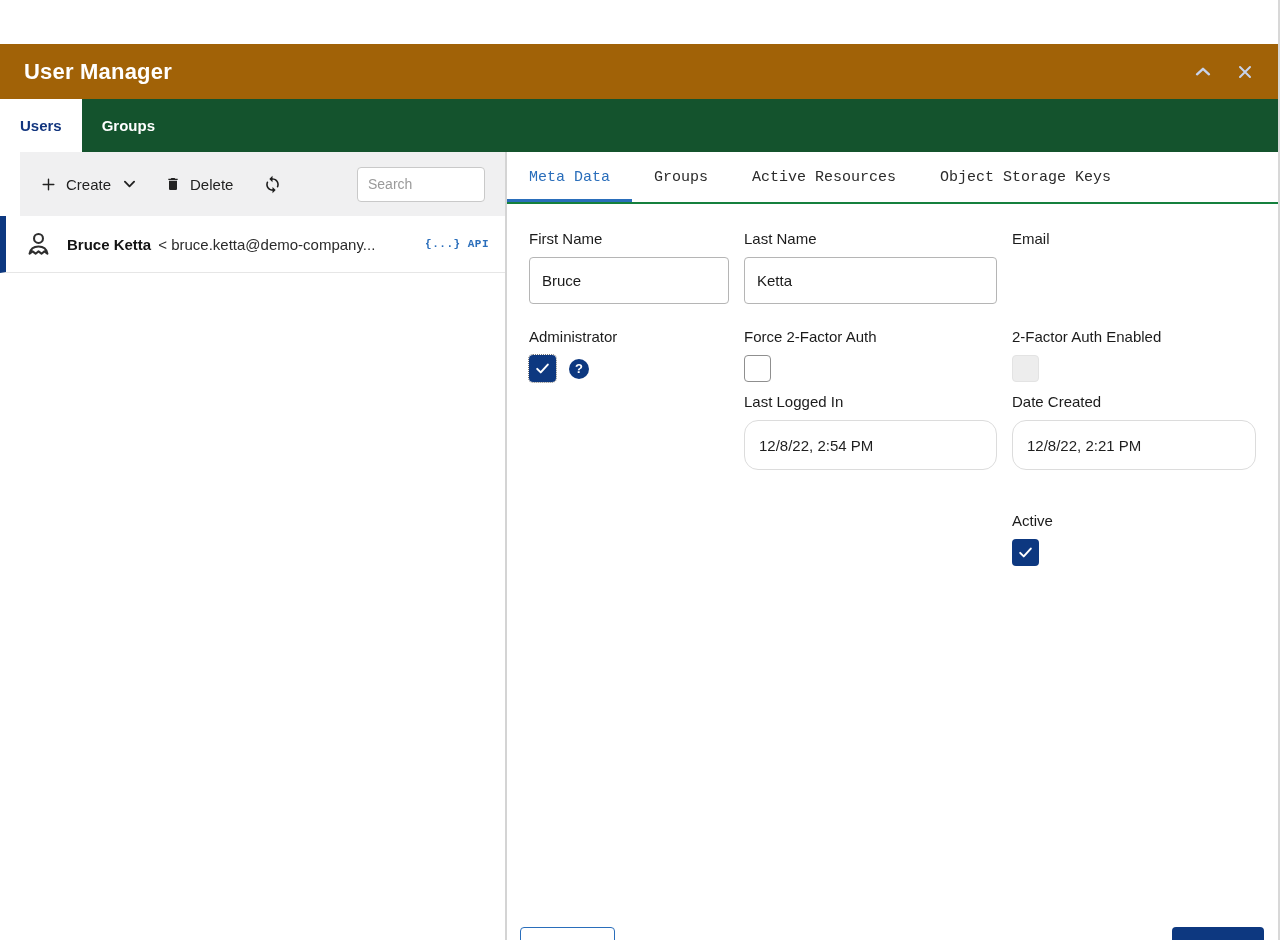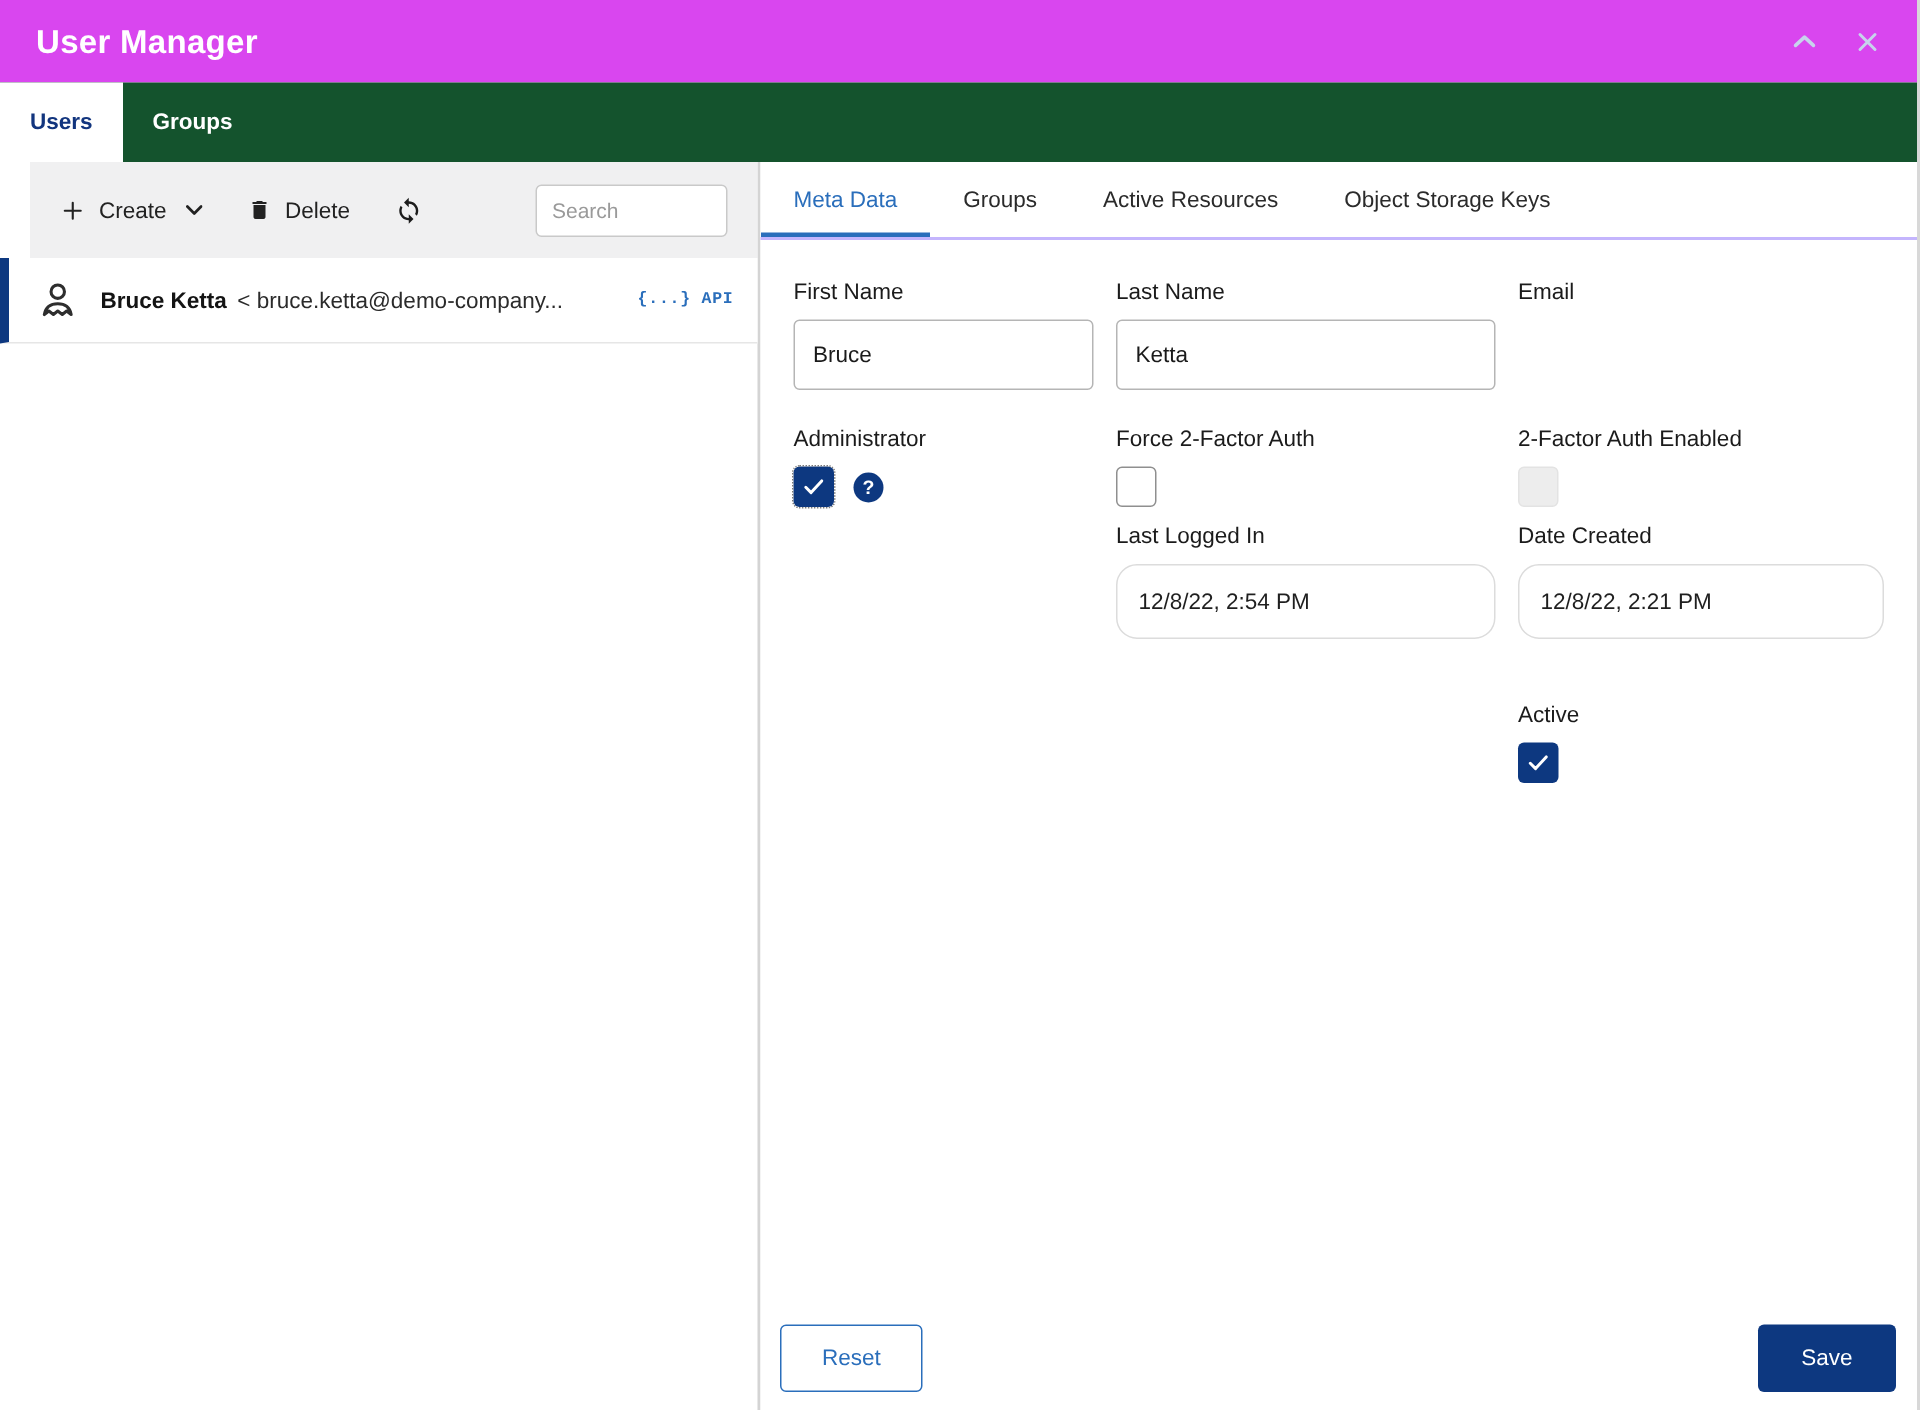--- a/index.html
+++ b/index.html
@@ -5,22 +5,23 @@
   * { margin:0; padding:0; box-sizing:border-box; }
   html,body { width:1280px; height:940px; }
   body {
     font-family:"Liberation Sans", sans-serif;
     background:#ffffff;
     border-right:2px solid #d8d8d8;
     overflow:hidden;
   }
   
   .titlebar {
-    height:55px; background:#d946ef; display:flex; align-items:center;
+    height:55px; background:#a16207; display:flex; align-items:center;
     padding:0 22px 0 24px;
+    margin-top:44px;
   }
   .titlebar .title { color:#ffffff; font-size:22px; font-weight:600; letter-spacing:.2px; }
   .titlebar .controls { margin-left:auto; display:flex; align-items:center; gap:20px; }
   .winbtn { width:22px; height:22px; display:flex; align-items:center; justify-content:center; cursor:pointer; }
 
   
   .navtabs { height:53px; background:#14532d; display:flex; }
   .navtab {
     padding:0 20px; display:flex; align-items:center; color:#ffffff;
     font-size:15px; font-weight:600; cursor:pointer;
@@ -55,21 +56,21 @@
   }
   .user-row .uname { font-size:15px; font-weight:700; color:#141414; margin-left:14px; white-space:nowrap; }
   .user-row .uemail { font-size:15px; color:#2b2b2b; margin-left:7px; white-space:nowrap; overflow:hidden; text-overflow:ellipsis; }
   .api-badge {
     margin-left:auto; color:#2a6ebb; font-size:11px; font-weight:700;
     letter-spacing:.5px; white-space:nowrap; cursor:pointer; padding-left:10px;
     font-family:"Liberation Mono", monospace;
   }
 
   
-  .detail-tabs { display:flex; border-bottom:2px solid #c4b5fd; height:52px; }
+  .detail-tabs { display:flex; border-bottom:2px solid #15803d; height:52px;font-family:Liberation Mono, monospace; }
   .dtab {
     padding:0 22px; display:flex; align-items:center; font-size:15px; color:#2b2b2b; cursor:pointer;
   }
   .dtab.active { color:#2a6ebb; box-shadow:inset 0 -3px 0 #2a6ebb; }
 
   
   .form-area { flex:1; padding:26px 20px 0 22px; }
   .grid {
     display:grid; grid-template-columns:200px 253px 244px; column-gap:15px;
   }

